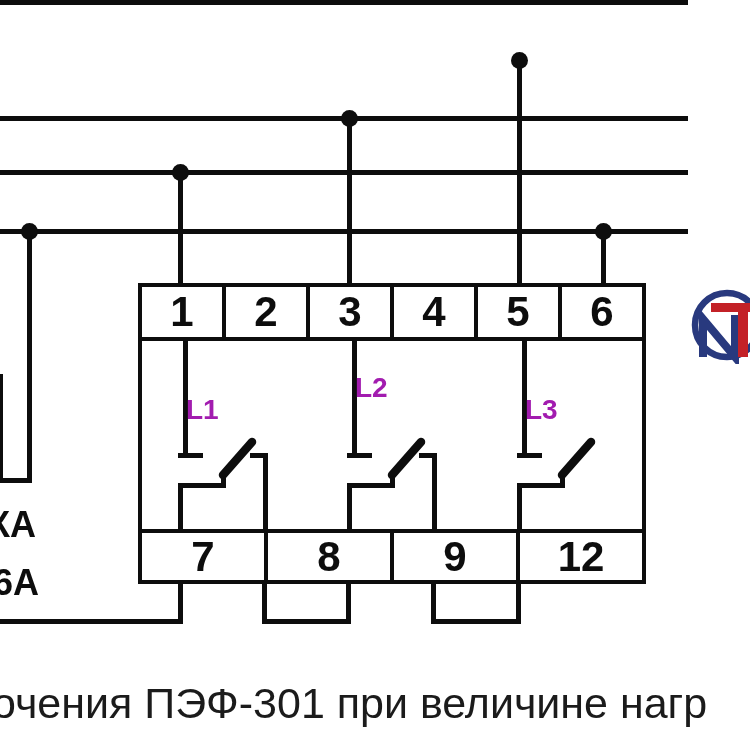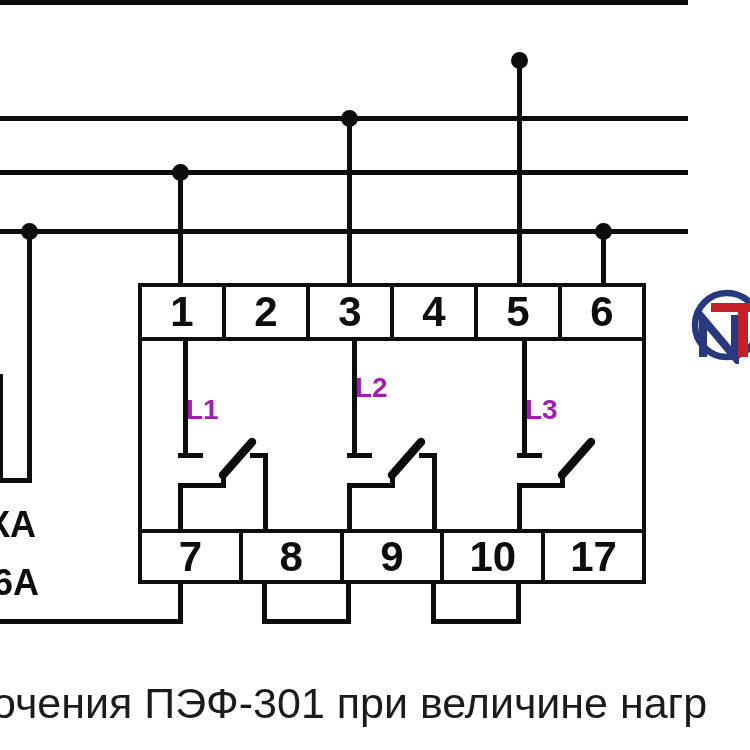--- a/index.html
+++ b/index.html
@@ -71,24 +71,21 @@
     <div class="tcell">
         <span>7</span>
       </div>
     <div class="tcell">
         <span>8</span>
       </div>
     <div class="tcell">
         <span>9</span>
       </div>
     <div class="tcell">
-        <span>10</span>
-      </div>
-    <div class="tcell">
-        <span>17</span>
+        <span>12</span>
       </div>
   </div>
 
   <div class="ln" style="left:183px;top:341px;width:5px;height:117px;"></div>
   <div class="ln" style="left:178px;top:453px;width:25px;height:5px;"></div>
   <div class="lbl" style="left:186px;top:396px;">L1</div>
   <svg class="armsvg" style="left:216px;top:432px;" width="46" height="52">
     <line x1="7" y1="43" x2="36" y2="10" stroke="#0d0d0d" stroke-width="8.5" stroke-linecap="round"></line>
   </svg>
   <div class="ln" style="left:221px;top:471px;width:5px;height:17px;"></div>

